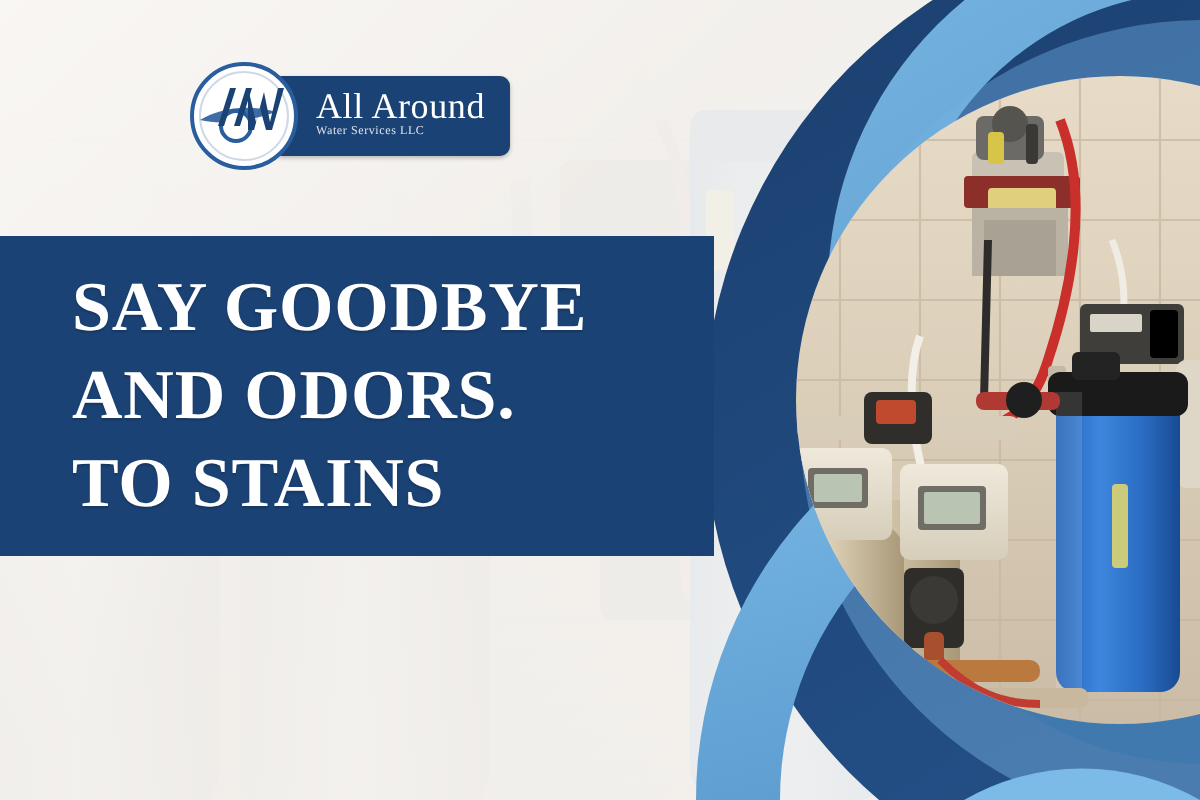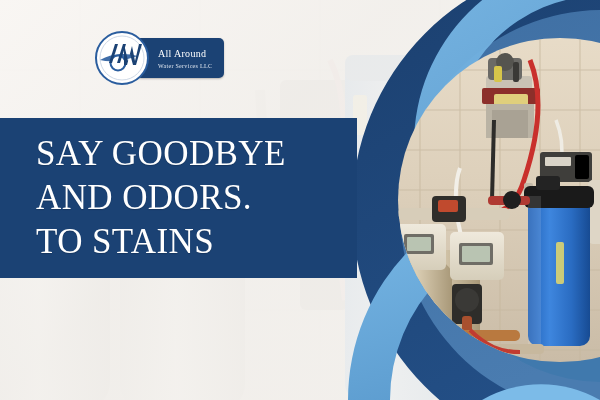--- a/index.html
+++ b/index.html
@@ -27,21 +27,21 @@
     width:357px; height:160px;
     background:#1b4274;
     z-index:30;
     display:flex; flex-direction:column;
     justify-content:center;
     padding-left:36px;
   }
   .headline-line {
     color:#ffffff;
     font-family:"Liberation Serif", serif;
-    font-weight:normal;
+    font-weight:bold;
     font-size:35px;
     line-height:44px;
     letter-spacing:0.4px;
     white-space:nowrap;
     text-shadow:0 1px 1px rgba(0,0,0,0.18);
   }
 
   
   .logo-wrap {
     position:absolute;
@@ -63,21 +63,21 @@
     border-radius:5px;
     padding:6px 12px 6px 22px;
     height:40px;
     display:flex; flex-direction:column;
     justify-content:center;
     box-shadow:0 1px 2px rgba(0,0,0,0.25);
   }
   .logo-name {
     color:#ffffff;
     font-family:"Liberation Serif", serif;
-    font-size:10px;
+    font-size:18px;
     line-height:15px;
     letter-spacing:0.3px;
     white-space:nowrap;
   }
   .logo-sub {
     color:#dfe6ef;
     font-family:"Liberation Serif", serif;
     font-size:6px;
     line-height:8px;
     letter-spacing:0.3px;

